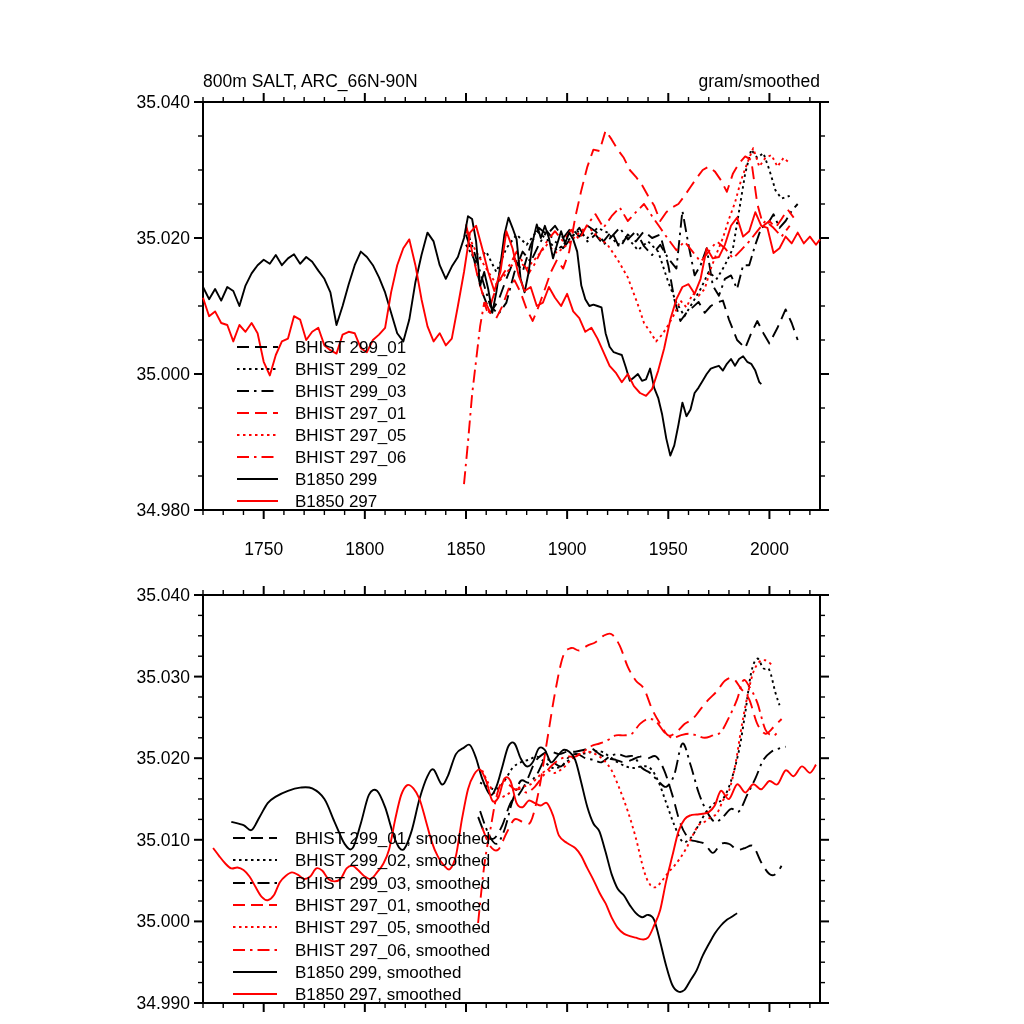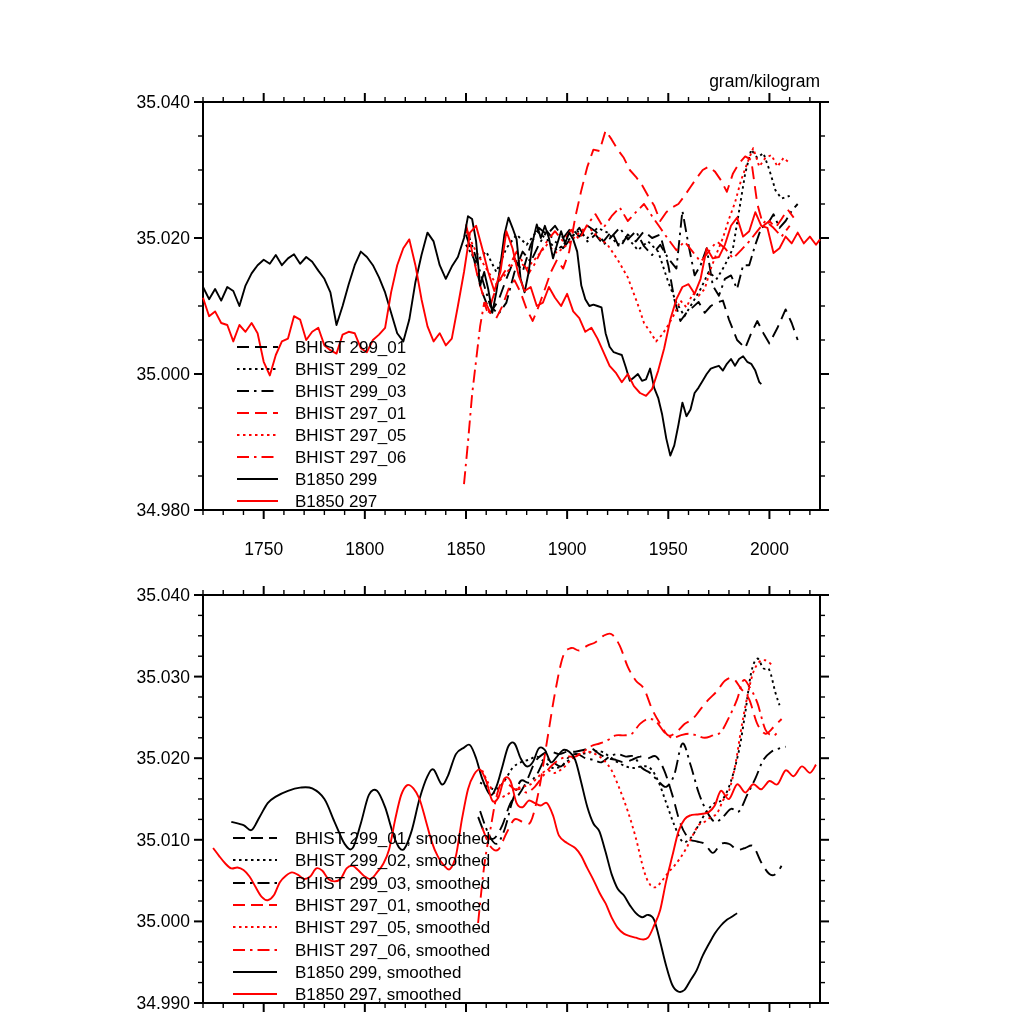--- a/index.html
+++ b/index.html
@@ -7,21 +7,22 @@
   .stage{position:relative;width:1024px;height:1024px;background:#ffffff;
          font-family:"Liberation Sans",sans-serif;}
   .stage svg{position:absolute;left:0;top:0;}
   .chart-title{position:absolute;font-size:17.5px;color:#000;white-space:pre;}
   svg text{font-family:"Liberation Sans",sans-serif;fill:#000;}
 </style>
 </head>
 <body>
 
 <div class="stage">
-  <div class="chart-title" style="right:204px;top:71px;left:auto;">gram/kilogram</div>
+  <div class="chart-title" style="left:203px;top:71px;">800m SALT, ARC_66N-90N</div>
+  <div class="chart-title" style="right:204px;top:71px;left:auto;">gram/smoothed</div>
   <svg id="plot-svg" width="1024" height="1024" viewBox="0 0 1024 1024">
       <g>
         <rect x="203" y="102" width="617" height="408" fill="none" stroke="#000" stroke-width="2"></rect>
         <g>
           <line x1="203" y1="510" x2="203" y2="515" stroke="#000" stroke-width="1.4"></line>
           <line x1="203" y1="102" x2="203" y2="97" stroke="#000" stroke-width="1.4"></line>
           <line x1="223.22950819672133" y1="510" x2="223.22950819672133" y2="515" stroke="#000" stroke-width="1.4"></line>
           <line x1="223.22950819672133" y1="102" x2="223.22950819672133" y2="97" stroke="#000" stroke-width="1.4"></line>
           <line x1="243.45901639344262" y1="510" x2="243.45901639344262" y2="515" stroke="#000" stroke-width="1.4"></line>
           <line x1="243.45901639344262" y1="102" x2="243.45901639344262" y2="97" stroke="#000" stroke-width="1.4"></line>

